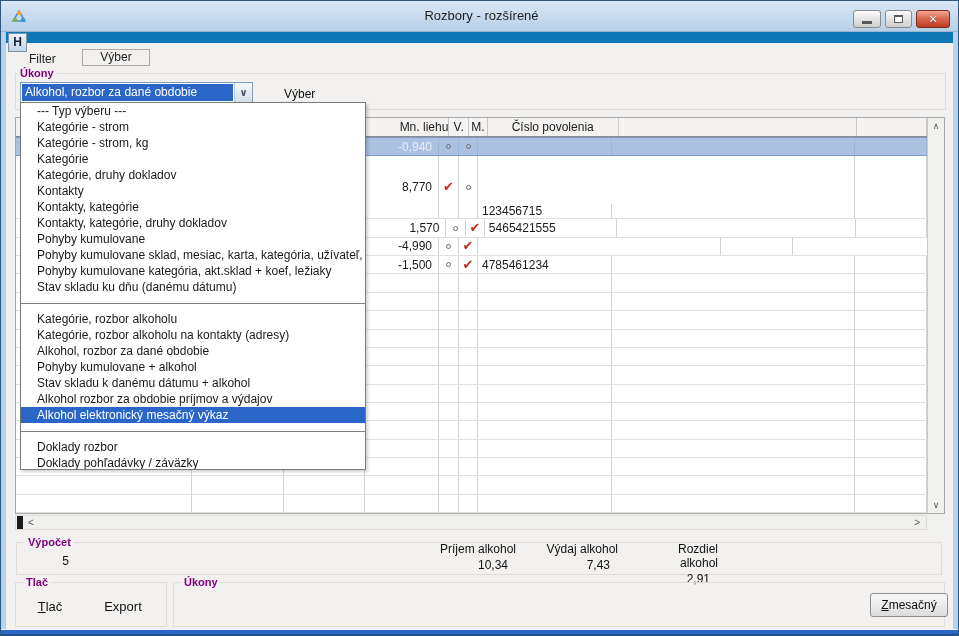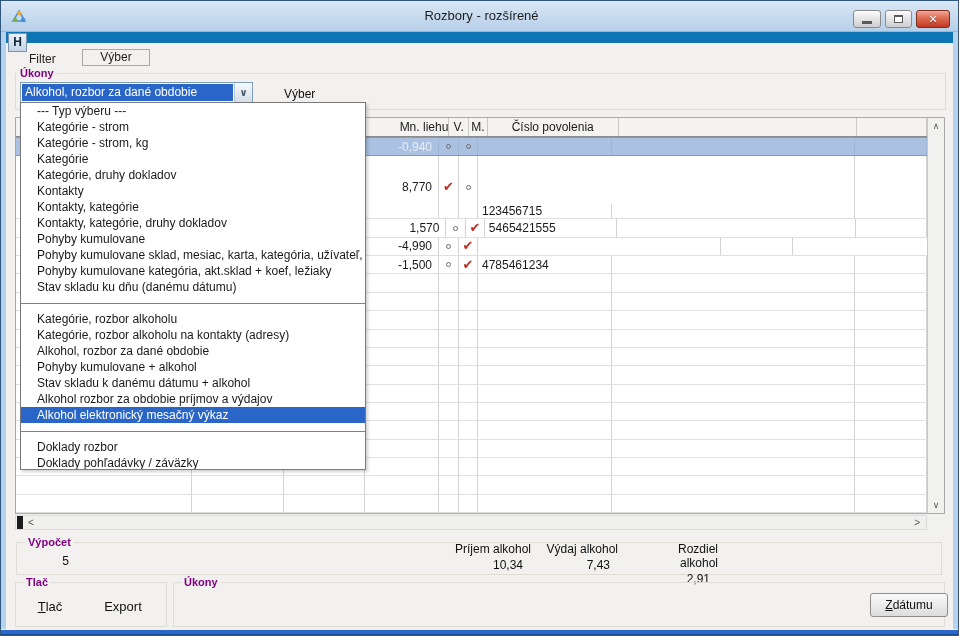--- a/index.html
+++ b/index.html
@@ -117,21 +117,21 @@
   .hs-left{ margin-left:5px; } .hs-right{ margin-left:auto; margin-right:6px; }
   .scroll-corner{ position:absolute; left:926px; top:514px; width:18px; height:15px; background:#F1F1F0; }
 
   
   .gb-vypocet{ left:15px; top:541px; width:926px; height:33px; }
   .lbl-vypocet{ left:24px; top:535px; }
   .vypocet-value{ position:absolute; left:30px; top:553px; width:38px; text-align:right; font-size:12px; color:#111; }
   .sum-block{ position:absolute; width:78px; text-align:right; }
   .sum-block .slabel{ font-size:12px; color:#111; }
   .sum-block .svalue{ font-size:12px; color:#111; padding-right:8px; margin-top:2px; }
-  .sum-1{ left:452px; top:541px; } .sum-2{ left:539px; top:541px; } .sum-3{ left:639px; top:541px; }
+  .sum-1{ left:437px; top:541px; } .sum-2{ left:539px; top:541px; } .sum-3{ left:639px; top:541px; }
 
   
   .gb-tlac{ left:14px; top:581px; width:152px; height:45px; }
   .lbl-tlac{ left:22px; top:575px; }
   .gb-ukony2{ left:172px; top:581px; width:772px; height:45px; }
   .lbl-ukony2{ left:180px; top:575px; }
   .flatbtn{ position:absolute; font-size:13px; color:#111; text-align:center; }
   .btn-print{ left:26px; top:598px; width:46px; }
   .btn-export{ left:92px; top:598px; width:60px; }
   .accel{ text-decoration:underline; }
@@ -461,21 +461,21 @@
     <div class="svalue">2,91</div>
   </div>
 
   <div class="groupbox gb-tlac"></div>
   <div class="grouplabel lbl-tlac">Tlač</div>
   <div class="flatbtn btn-print"><span class="accel">T</span><span>lač</span></div>
   <div class="flatbtn btn-export">Export</div>
 
   <div class="groupbox gb-ukony2"></div>
   <div class="grouplabel lbl-ukony2">Úkony</div>
-  <div class="btn-close-dlg"><span class="accel">Z</span><span>dátumu</span></div>
+  <div class="btn-close-dlg"><span class="accel">Z</span><span>mesačný</span></div>
 
   <div class="dropdown" id="dropdown">
       <div class="dd-item">--- Typ výberu ---</div>
       <div class="dd-item">Kategórie - strom</div>
       <div class="dd-item">Kategórie - strom, kg</div>
       <div class="dd-item">Kategórie</div>
       <div class="dd-item">Kategórie, druhy dokladov</div>
       <div class="dd-item">Kontakty</div>
       <div class="dd-item">Kontakty, kategórie</div>
       <div class="dd-item">Kontakty, kategórie, druhy dokladov</div>

